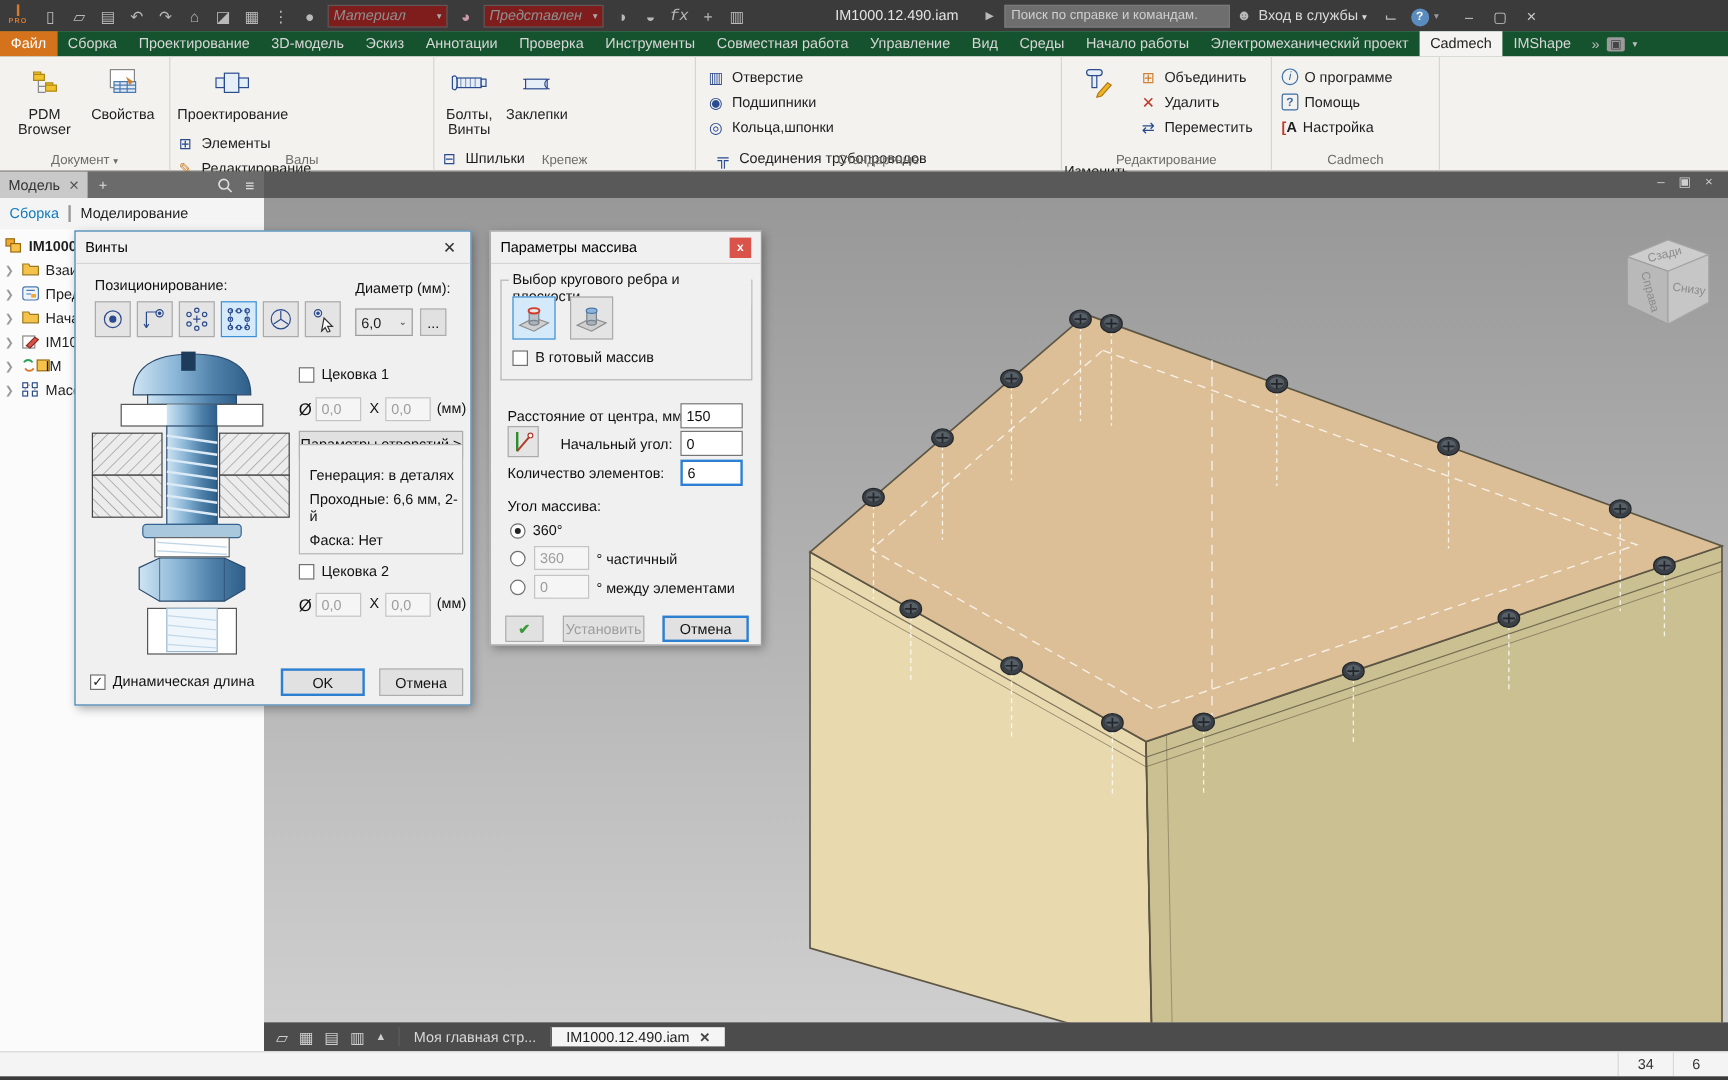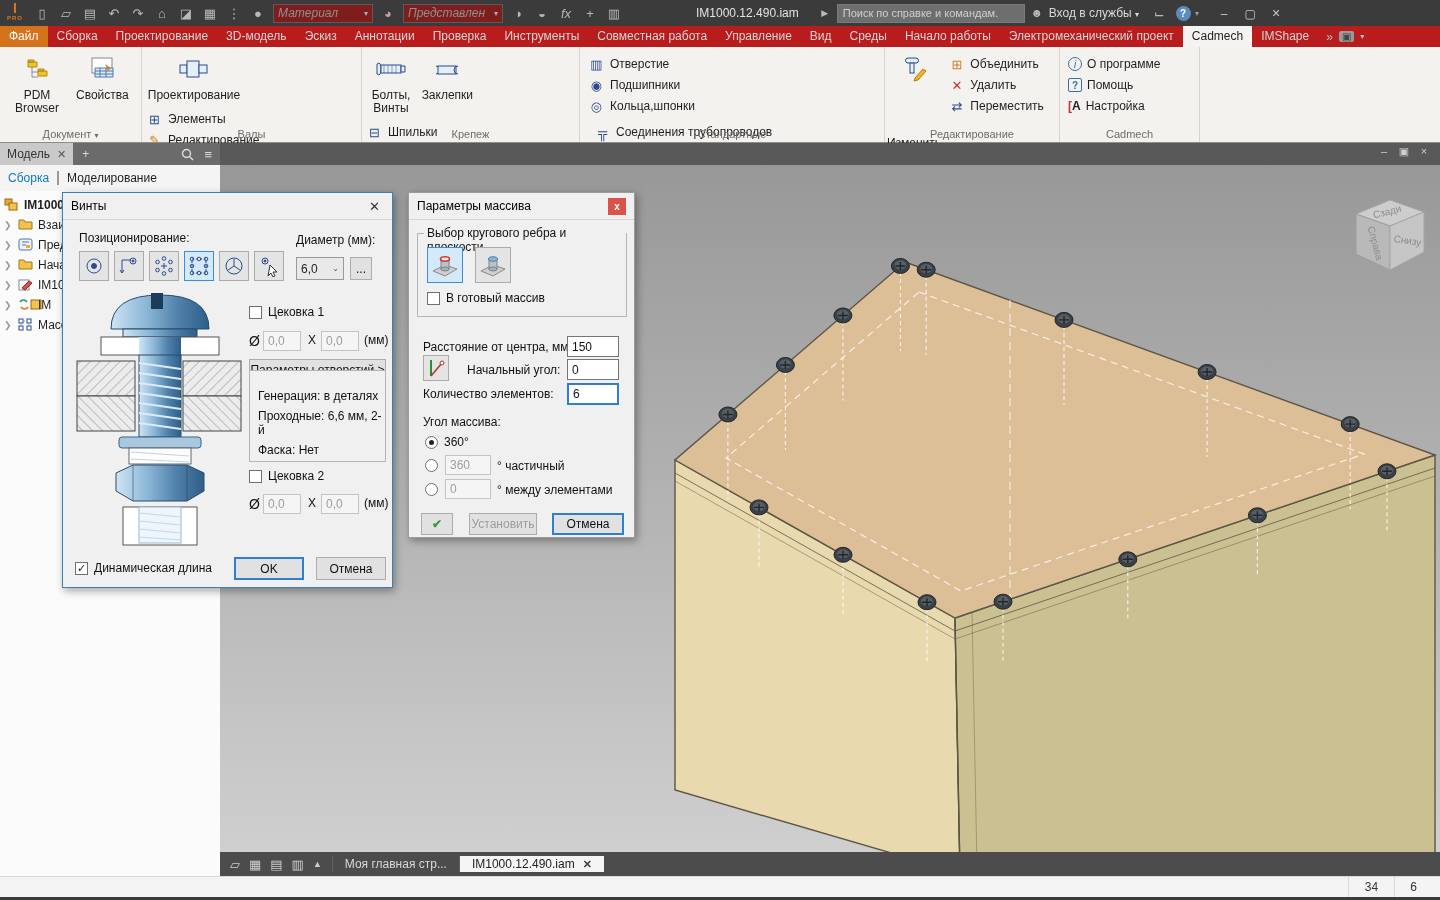--- a/index.html
+++ b/index.html
@@ -17,21 +17,21 @@
   .tb-drop { height:19px; width:100px; background:#7f1d1d; border:1px solid #5a5a5a; color:#8f8f8f;
     font-style:italic; display:flex; align-items:center; padding:0 4px; margin:0 3px; }
   .tb-drop .dd { margin-left:auto; font-style:normal; font-size:8px; color:#aaa; }
   .doc-title { flex:0 0 auto; color:#e3e3e3; font-size:12px; margin:0 14px 0 70px; }
   .tb-search { height:19px; width:188px; background:#6e6e6e; border:1px solid #7a7a7a; color:#cfcfcf;
     font-size:11px; padding:0 5px; }
   .tb-search::placeholder { color:#cfcfcf; }
   .winbtns span { display:inline-block; width:26px; text-align:center; font-size:12px; color:#c9c9c9; }
 
   
-  .menubar { position:absolute; left:0; top:26px; width:1440px; height:21px; background:#b91c1c;
+  .menubar { position:absolute; left:0; top:26px; width:1440px; height:21px; background:#14532d;
     display:flex; align-items:stretch; color:#d6d6d6; font-size:12px; }
   .mtab { padding:3px 9px 0 9px; cursor:default; white-space:nowrap; }
   .mtab.file { background:linear-gradient(#e2категория 0 0) #d4731c; background:#d4731c; color:#fff; }
   .mtab.active { background:#f4f3f1; color:#222; }
   .m-extra { display:flex; align-items:center; gap:6px; padding:0 8px; color:#bdbdbd; }
 
   
   .ribbon { position:absolute; left:0; top:47px; width:1440px; height:96px; background:#f3f2ef;
     border-bottom:1px solid #8f8d88; }
   .rgroup { position:absolute; top:0; height:95px; border-right:1px solid #d8d5cf; }
@@ -153,21 +153,21 @@
         <span class="dd">▾</span>
       </span>
     <span class="qicon" style="color:#c9a;">◕</span>
     <span class="tb-drop">
         <span>Представлен</span>
         <span class="dd">▾</span>
       </span>
     <span id="qat2" style="display:flex;align-items:center;">
         <span class="qicon">◑</span>
         <span class="qicon">◒</span>
-        <span class="qicon" style="font-style: italic;">fx</span>
+        <span class="qicon" style="font-style: italic; font-family: Liberation Mono, monospace;">fx</span>
         <span class="qicon">+</span>
         <span class="qicon">▥</span>
       </span>
     <span class="doc-title">IM1000.12.490.iam</span>
     <span class="qicon" style="font-size:9px;">▶</span>
     <input class="tb-search" placeholder="Поиск по справке и командам." style="">
     <span class="qicon" style="font-size:12px;">☻</span>
     <span style="color:#d9d9d9;"><span>Вход в службы</span> <span style="font-size:8px;">▾</span></span>
     <span class="qicon" style="margin-left:8px;">⌙</span>
     <span class="qicon"><span style="display:inline-flex;width:15px;height:15px;border-radius:50%;background:#5b8cbf;color:#fff;align-items:center;justify-content:center;font-size:10px;font-weight:bold;">?</span></span>

